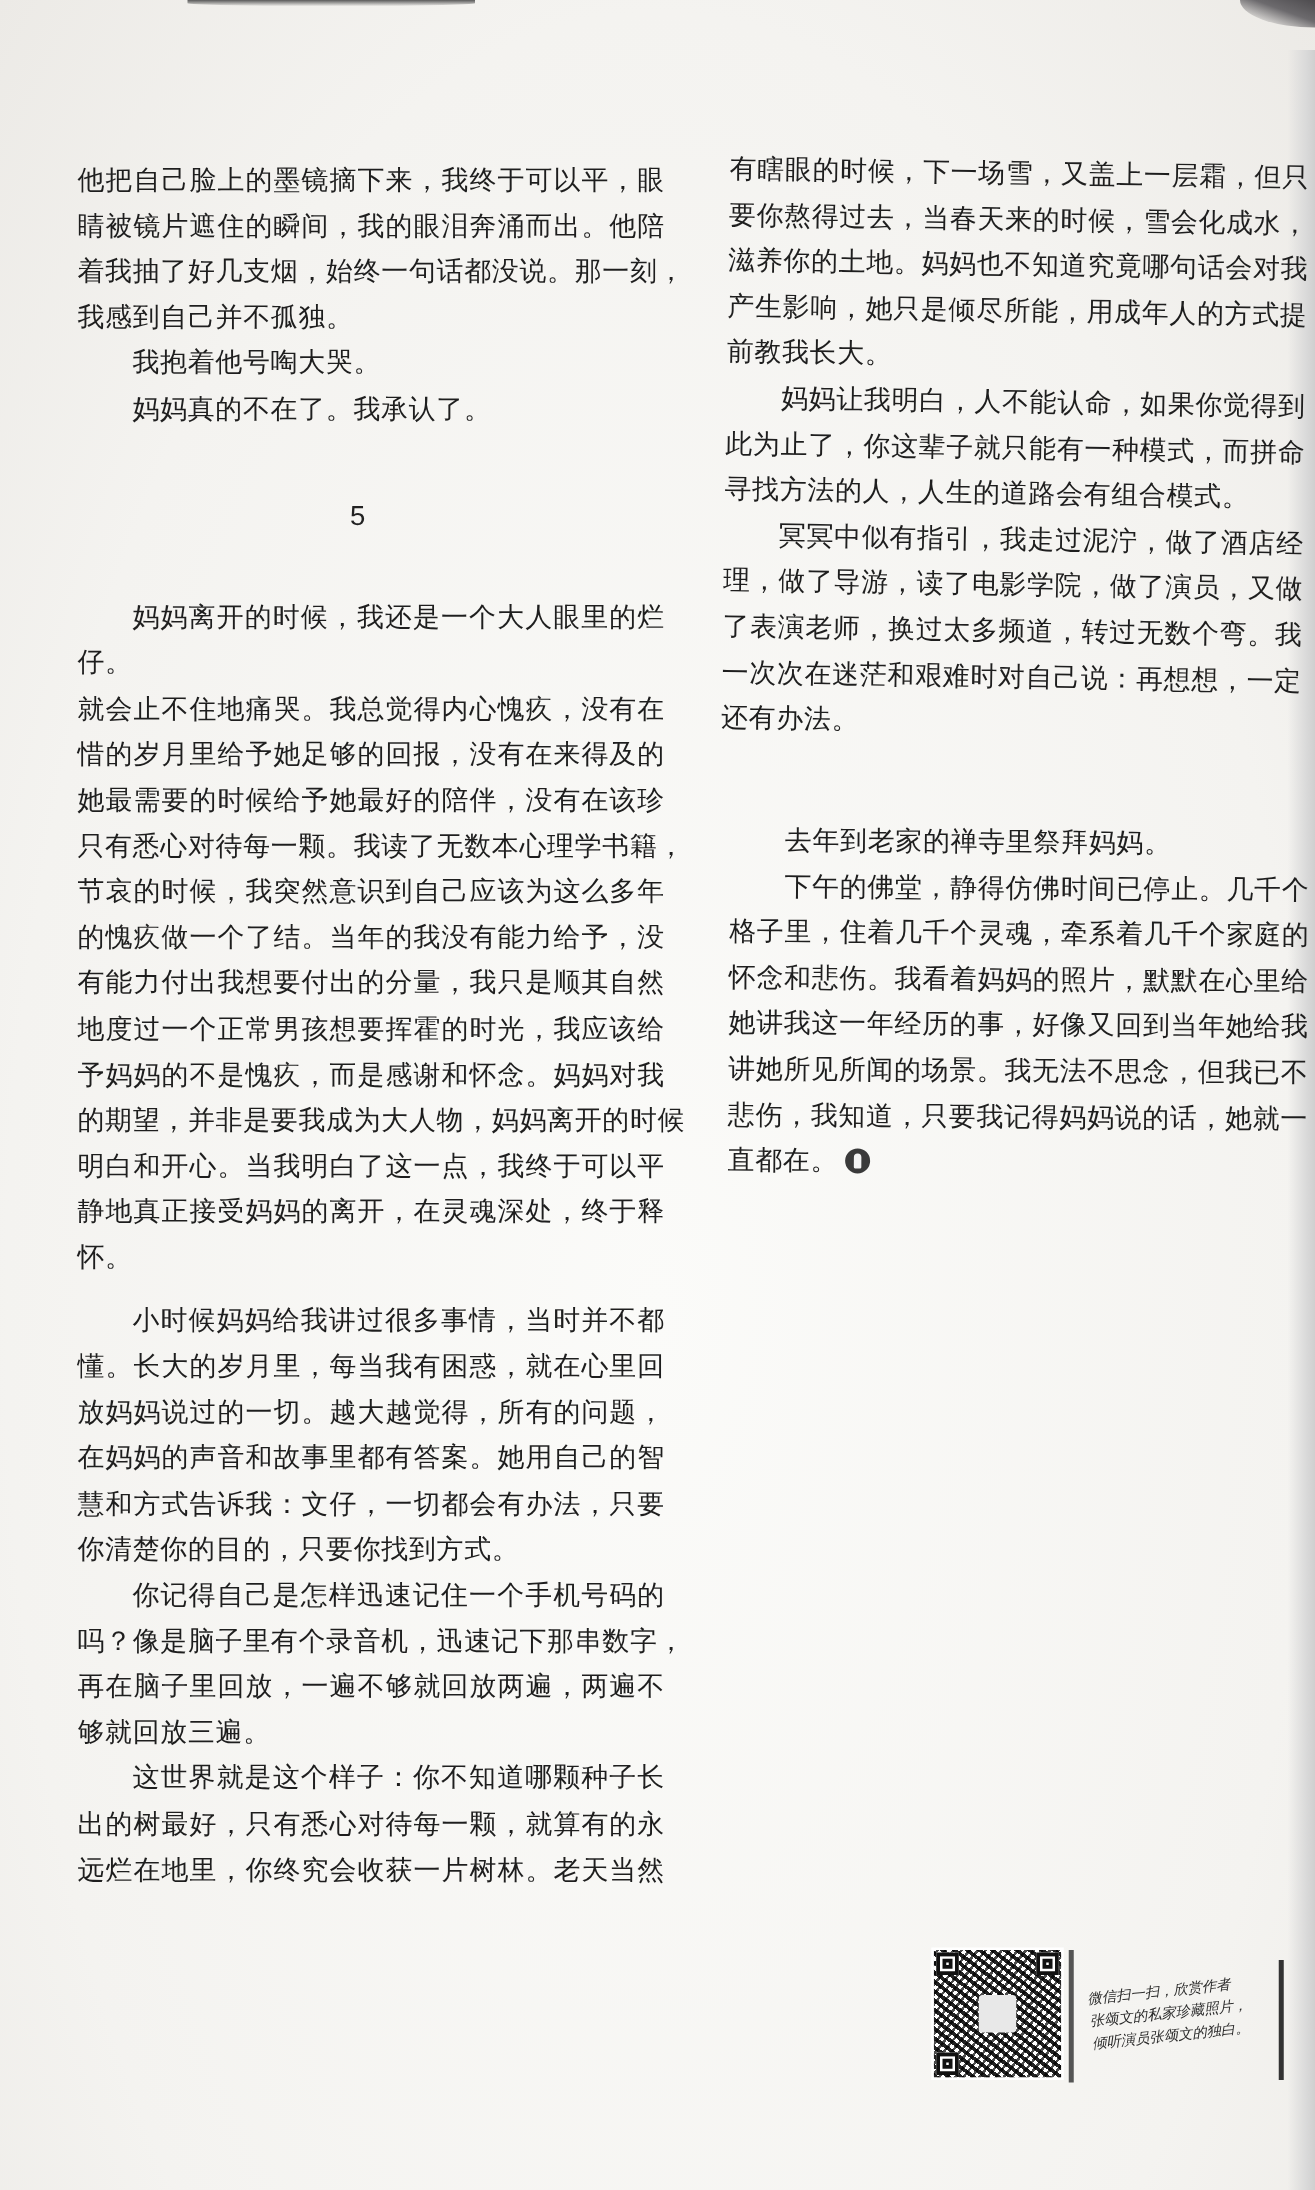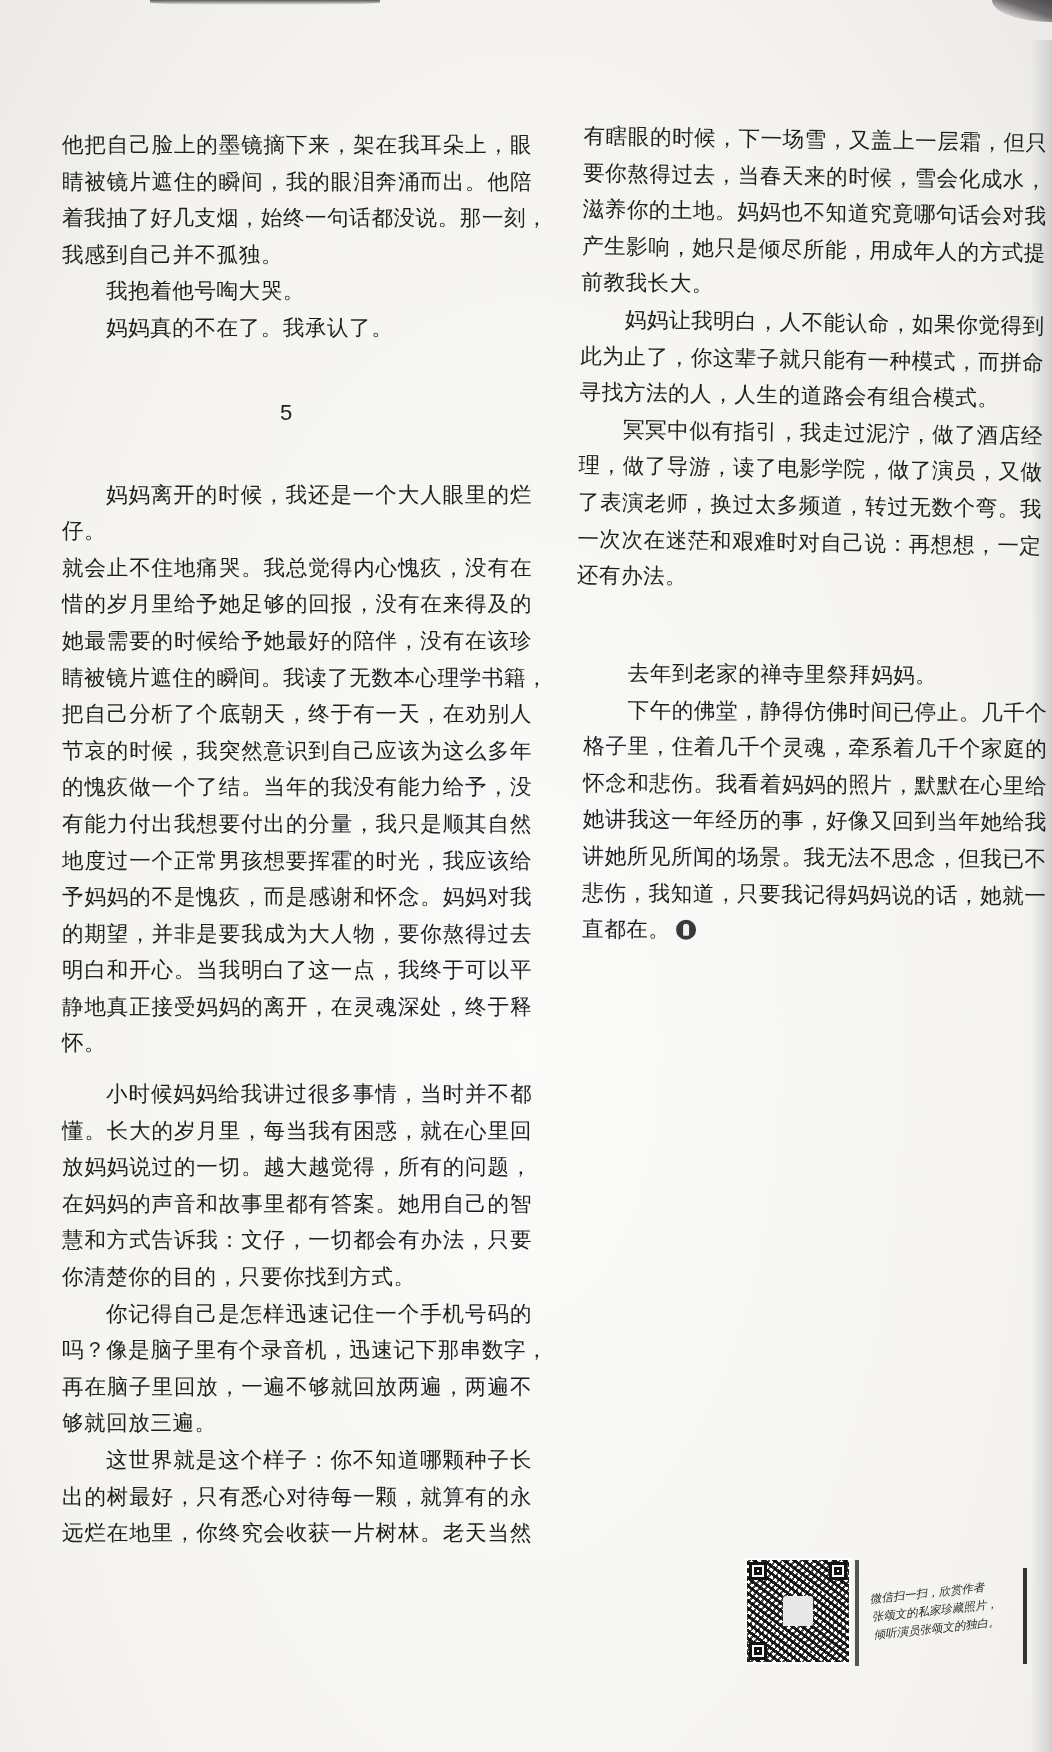--- a/index.html
+++ b/index.html
@@ -82,46 +82,45 @@
 </head>
 <body>
 
 <div class="page-bg"></div>
 <div class="shadow-top"></div>
 <div class="shadow-corner"></div>
 <div class="edge-right"></div>
 
 <div class="column col-left">
   <div>
-    <span class="line">他把自己脸上的墨镜摘下来，架在我耳朵上，眼</span>
+    <span class="line">他把自己脸上的墨镜摘下来，我终于可以平，眼</span>
     <span class="line">睛被镜片遮住的瞬间，我的眼泪奔涌而出。他陪</span>
     <span class="line">着我抽了好几支烟，始终一句话都没说。那一刻，</span>
     <span class="line last">我感到自己并不孤独。</span>
   </div>
   <span class="line last indent">我抱着他号啕大哭。</span>
   <span class="line last indent">妈妈真的不在了。我承认了。</span>
 
   <div style="height:130px"></div>
 
   <div>
     <span class="line indent">妈妈离开的时候，我还是一个大人眼里的烂</span>
     <span class="line last">仔。</span>
   </div>
   <div>
     <span class="line">就会止不住地痛哭。我总觉得内心愧疚，没有在</span>
     <span class="line">惜的岁月里给予她足够的回报，没有在来得及的</span>
     <span class="line">她最需要的时候给予她最好的陪伴，没有在该珍</span>
-    <span class="line">睛被镜片遮住的瞬间。我读了无数本心理学书籍，</span>
-    <span class="line">把自己分析了个底朝天，终于有一天，在劝别人</span>
+    <span class="line">只有悉心对待每一颗。我读了无数本心理学书籍，</span>
     <span class="line">节哀的时候，我突然意识到自己应该为这么多年</span>
     <span class="line">的愧疚做一个了结。当年的我没有能力给予，没</span>
     <span class="line">有能力付出我想要付出的分量，我只是顺其自然</span>
     <span class="line">地度过一个正常男孩想要挥霍的时光，我应该给</span>
     <span class="line">予妈妈的不是愧疚，而是感谢和怀念。妈妈对我</span>
-    <span class="line">的期望，并非是要我成为大人物，要你熬得过去</span>
+    <span class="line">的期望，并非是要我成为大人物，妈妈离开的时候</span>
     <span class="line">明白和开心。当我明白了这一点，我终于可以平</span>
     <span class="line">静地真正接受妈妈的离开，在灵魂深处，终于释</span>
     <span class="line last">怀。</span>
   </div>
   <div class="gap-para"></div>
   <div>
     <span class="line indent">小时候妈妈给我讲过很多事情，当时并不都</span>
     <span class="line">懂。长大的岁月里，每当我有困惑，就在心里回</span>
     <span class="line">放妈妈说过的一切。越大越觉得，所有的问题，</span>
     <span class="line">在妈妈的声音和故事里都有答案。她用自己的智</span>

